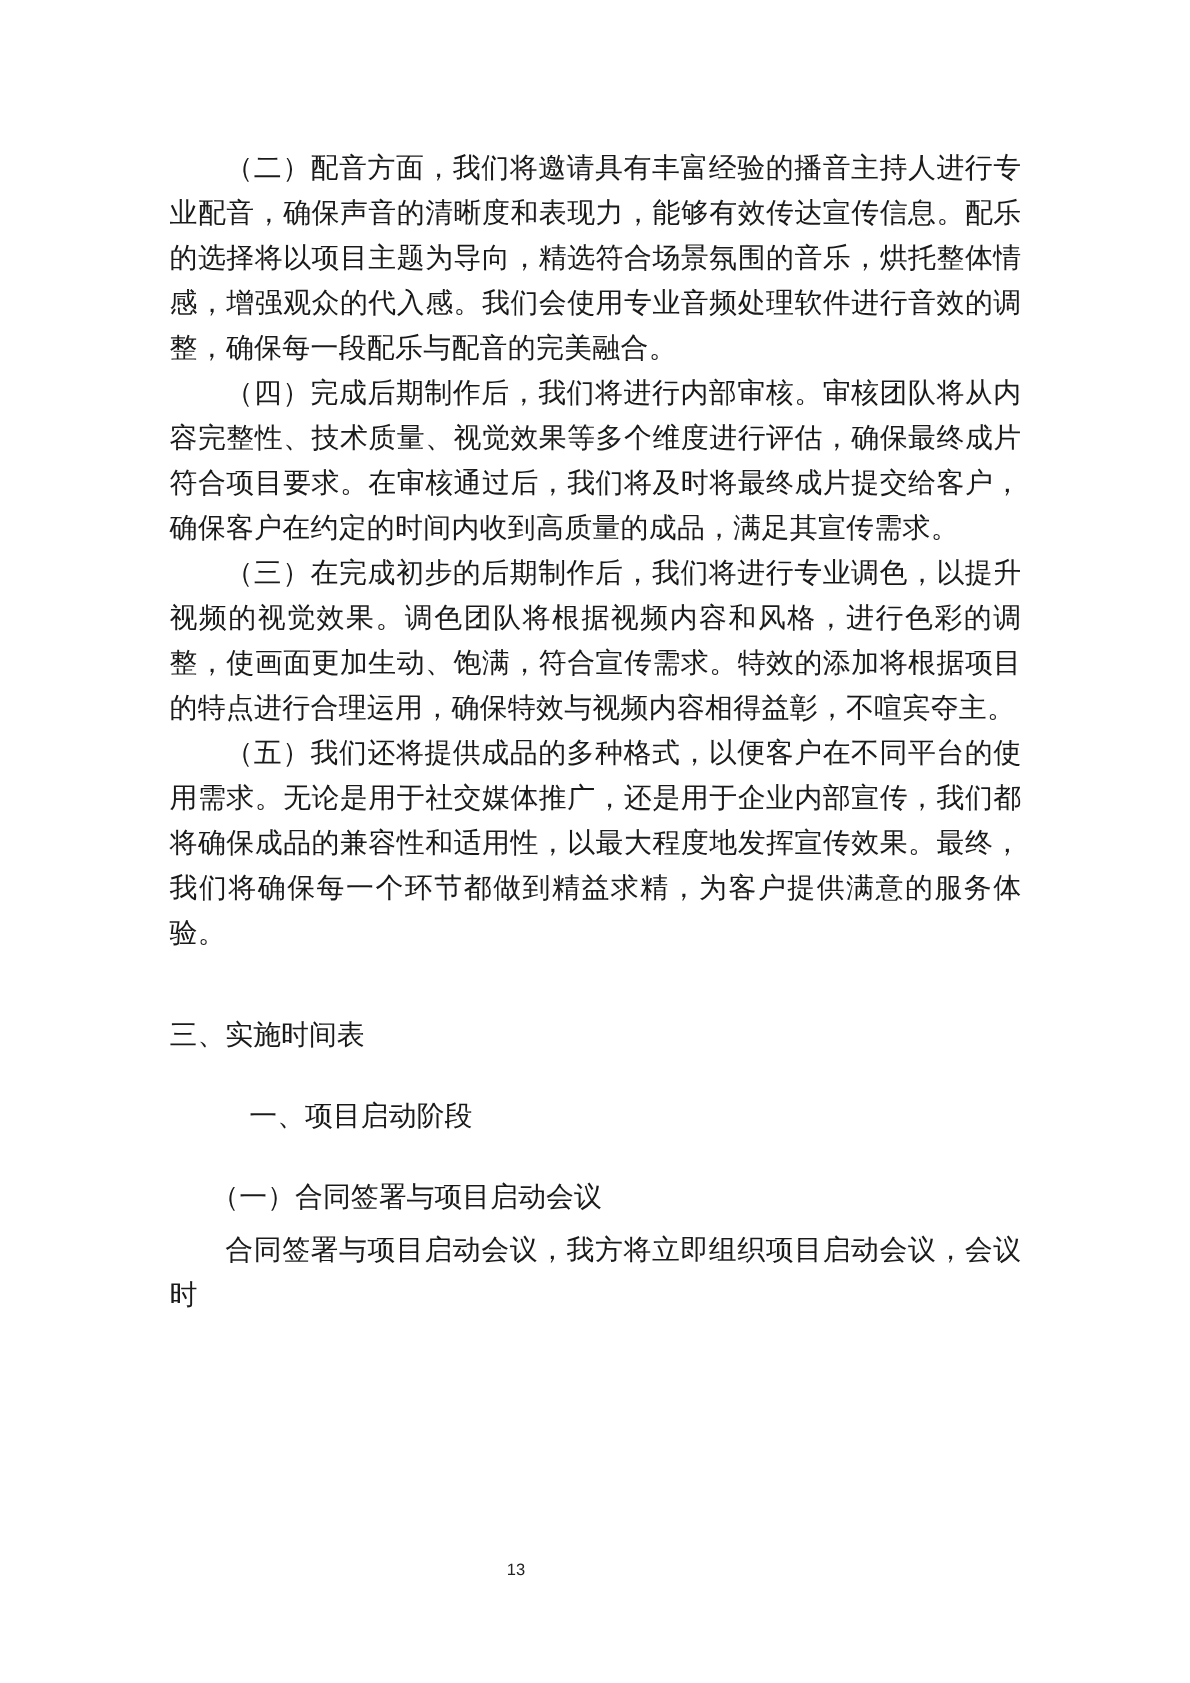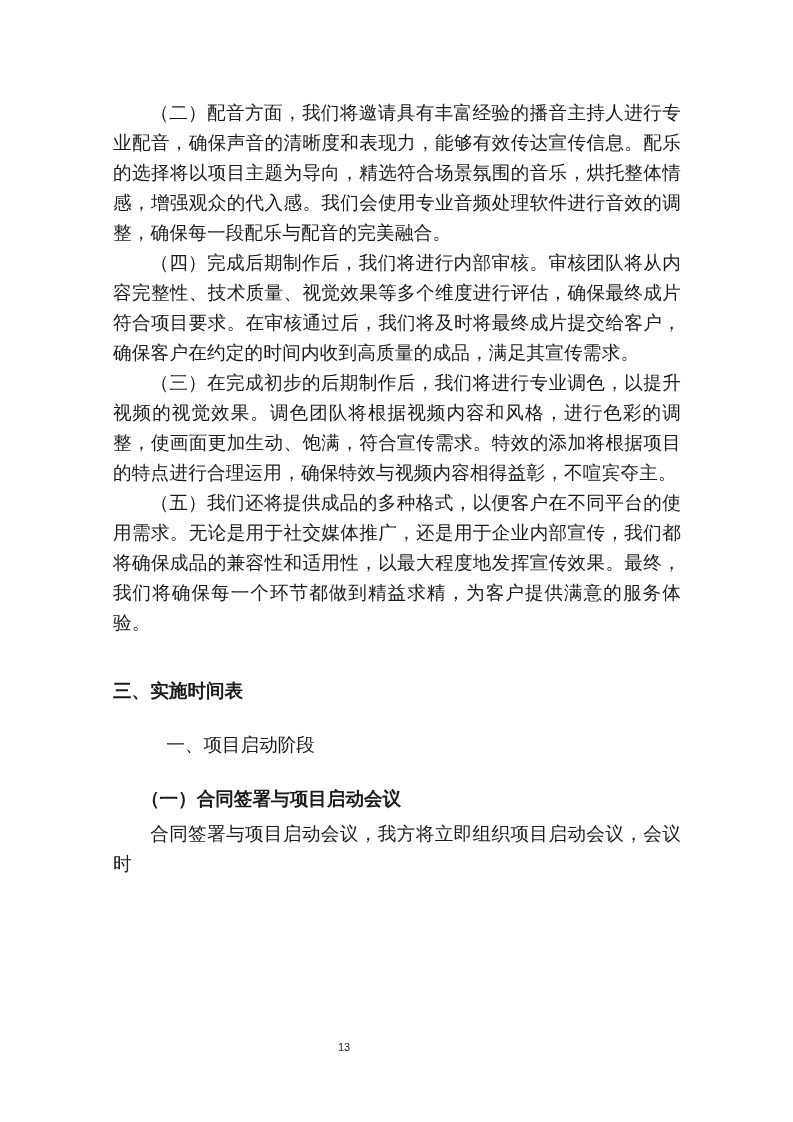--- a/index.html
+++ b/index.html
@@ -25,38 +25,37 @@
       font-size: 18.6px;
       line-height: 30px;
       margin: 0;
       text-align: justify;
       text-justify: inter-ideograph;
       text-indent: 2em;
       letter-spacing: 0.2px;
     }
     .heading {
       font-family: "DejaVu Sans", "Liberation Sans", sans-serif;
-      font-weight: bold;
+      font-weight: normal;
       font-size: 18.6px;
       line-height: 38px;
       margin: 0;
       margin-top: 34px;
     }
     .sub {
       font-size: 18.6px;
       line-height: 38.3px;
       margin: 16px;
       text-indent: 2em;
     }
     .sub2 {
       font-size: 18.6px;
       line-height: 38.3px;
       margin: 0;
       text-indent: 1.5em;
-      font-weight: bold;
     }
     .page-number {
       position: absolute;
       left: 0;
       width: 688px;
       top: 1041px;
       text-align: center;
       font-family: "Liberation Sans", sans-serif;
       font-size: 11px;
       color: #222;

